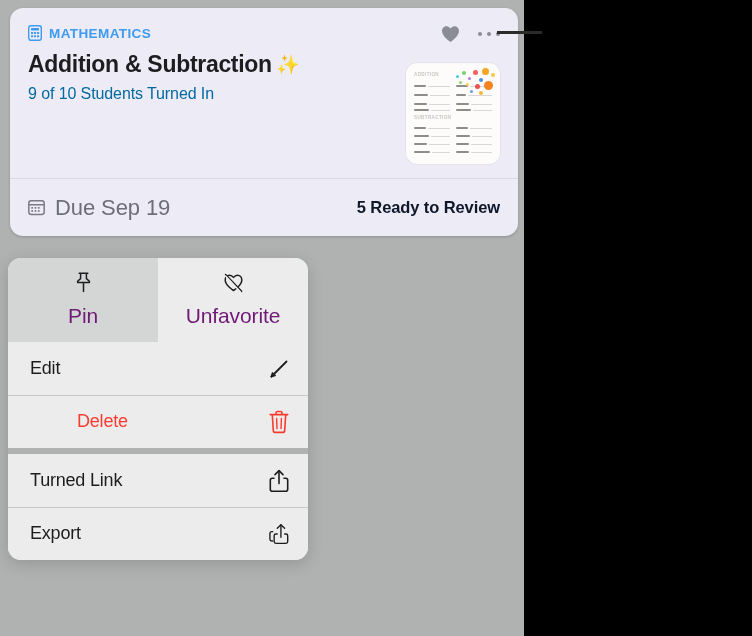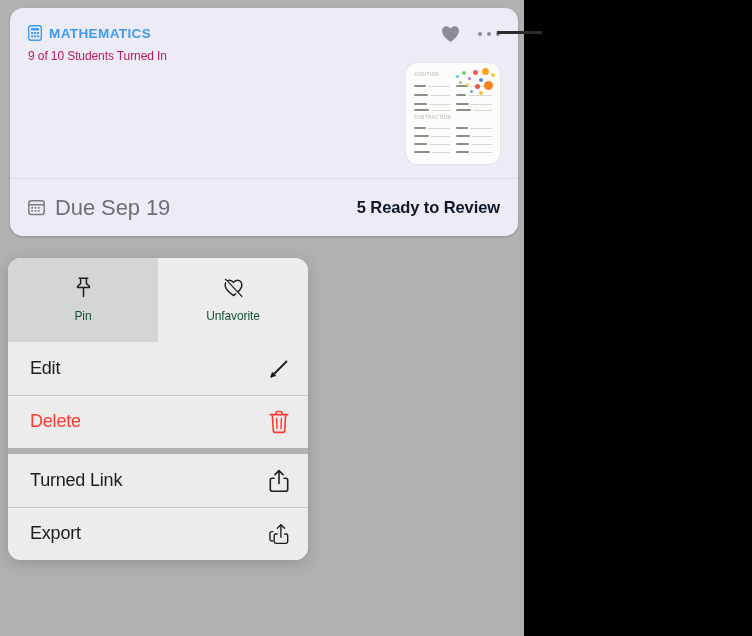--- a/index.html
+++ b/index.html
@@ -76,22 +76,22 @@
     font-size: 23px;
     font-weight: bold;
     color: #1d1d1f;
     letter-spacing: -0.3px;
   }
 
   .sparkle { font-size: 19px; line-height: 1; }
 
   .subtitle {
     margin-top: 7px;
-    font-size: 12px;
-    color: #be185d;
+    font-size: 16px;
+    color: #0369a1;
     letter-spacing: -0.1px;
   }
 
   
   .card-actions {
     position: absolute;
     right: 18px;
     top: 17px;
     display: flex;
     align-items: center;
@@ -211,22 +211,22 @@
     flex-direction: column;
     align-items: center;
     justify-content: center;
     gap: 7px;
   }
 
   .cell-pin { background: #d4d6d6; }
   .cell-unfav { background: #ececec; }
 
   .cell-label {
-    font-size: 12px;
-    color: #14532d;
+    font-size: 21px;
+    color: #701a75;
     letter-spacing: -0.1px;
   }
 
   .menu-gap { height: 6px; background: #b0b2b2; }
 
   .menu-row {
     position: relative;
     height: 53px;
     background: #ececec;
     display: flex;
@@ -242,21 +242,21 @@
     height: 0.5px;
     background: #c9c9c9;
   }
 
   .row-label {
     font-size: 18px;
     color: #1d1d1f;
     letter-spacing: -0.2px;
   }
 
-  .row-label.danger { color: #fc3b30; }
+  .row-label.danger { color: #fc3b30; margin-left: 47px; }
 
   .row-icon { width: 22px; height: 24px; display: block; }
 </style>
 </head>
 <body>
 
 <div id="screen">
 
   <div class="backdrop"></div>
 
@@ -272,20 +272,24 @@
             <rect x="6" y="7" width="2.1" height="2" rx="0.5" fill="#3d9bf2"></rect>
             <rect x="9" y="7" width="2.1" height="2" rx="0.5" fill="#3d9bf2"></rect>
             <rect x="3" y="10.3" width="2.1" height="2" rx="0.5" fill="#3d9bf2"></rect>
             <rect x="6" y="10.3" width="2.1" height="2" rx="0.5" fill="#3d9bf2"></rect>
             <rect x="9" y="10.3" width="2.1" height="2" rx="0.5" fill="#3d9bf2"></rect>
           </svg>
         </span>
         <span class="subject-label">MATHEMATICS</span>
       </div>
 
+      <div class="title-row">
+        <span class="title">Addition &amp; Subtraction</span>
+        <span class="sparkle">✨</span>
+      </div>
 
       <div class="subtitle">9 of 10 Students Turned In</div>
 
       <div class="card-actions">
         <span>
           <svg class="heart-icon" viewBox="0 0 19 18">
             <path d="M9.5 17C9.5 17 1 11.8 1 6.1 1 3.3 3 1.2 5.6 1.2c1.7 0 3.1 1 3.9 2.3.8-1.3 2.2-2.3 3.9-2.3C16 1.2 18 3.3 18 6.1 18 11.8 9.5 17 9.5 17z" fill="#8c8c96"></path>
           </svg>
         </span>
         <span class="dots-icon">

